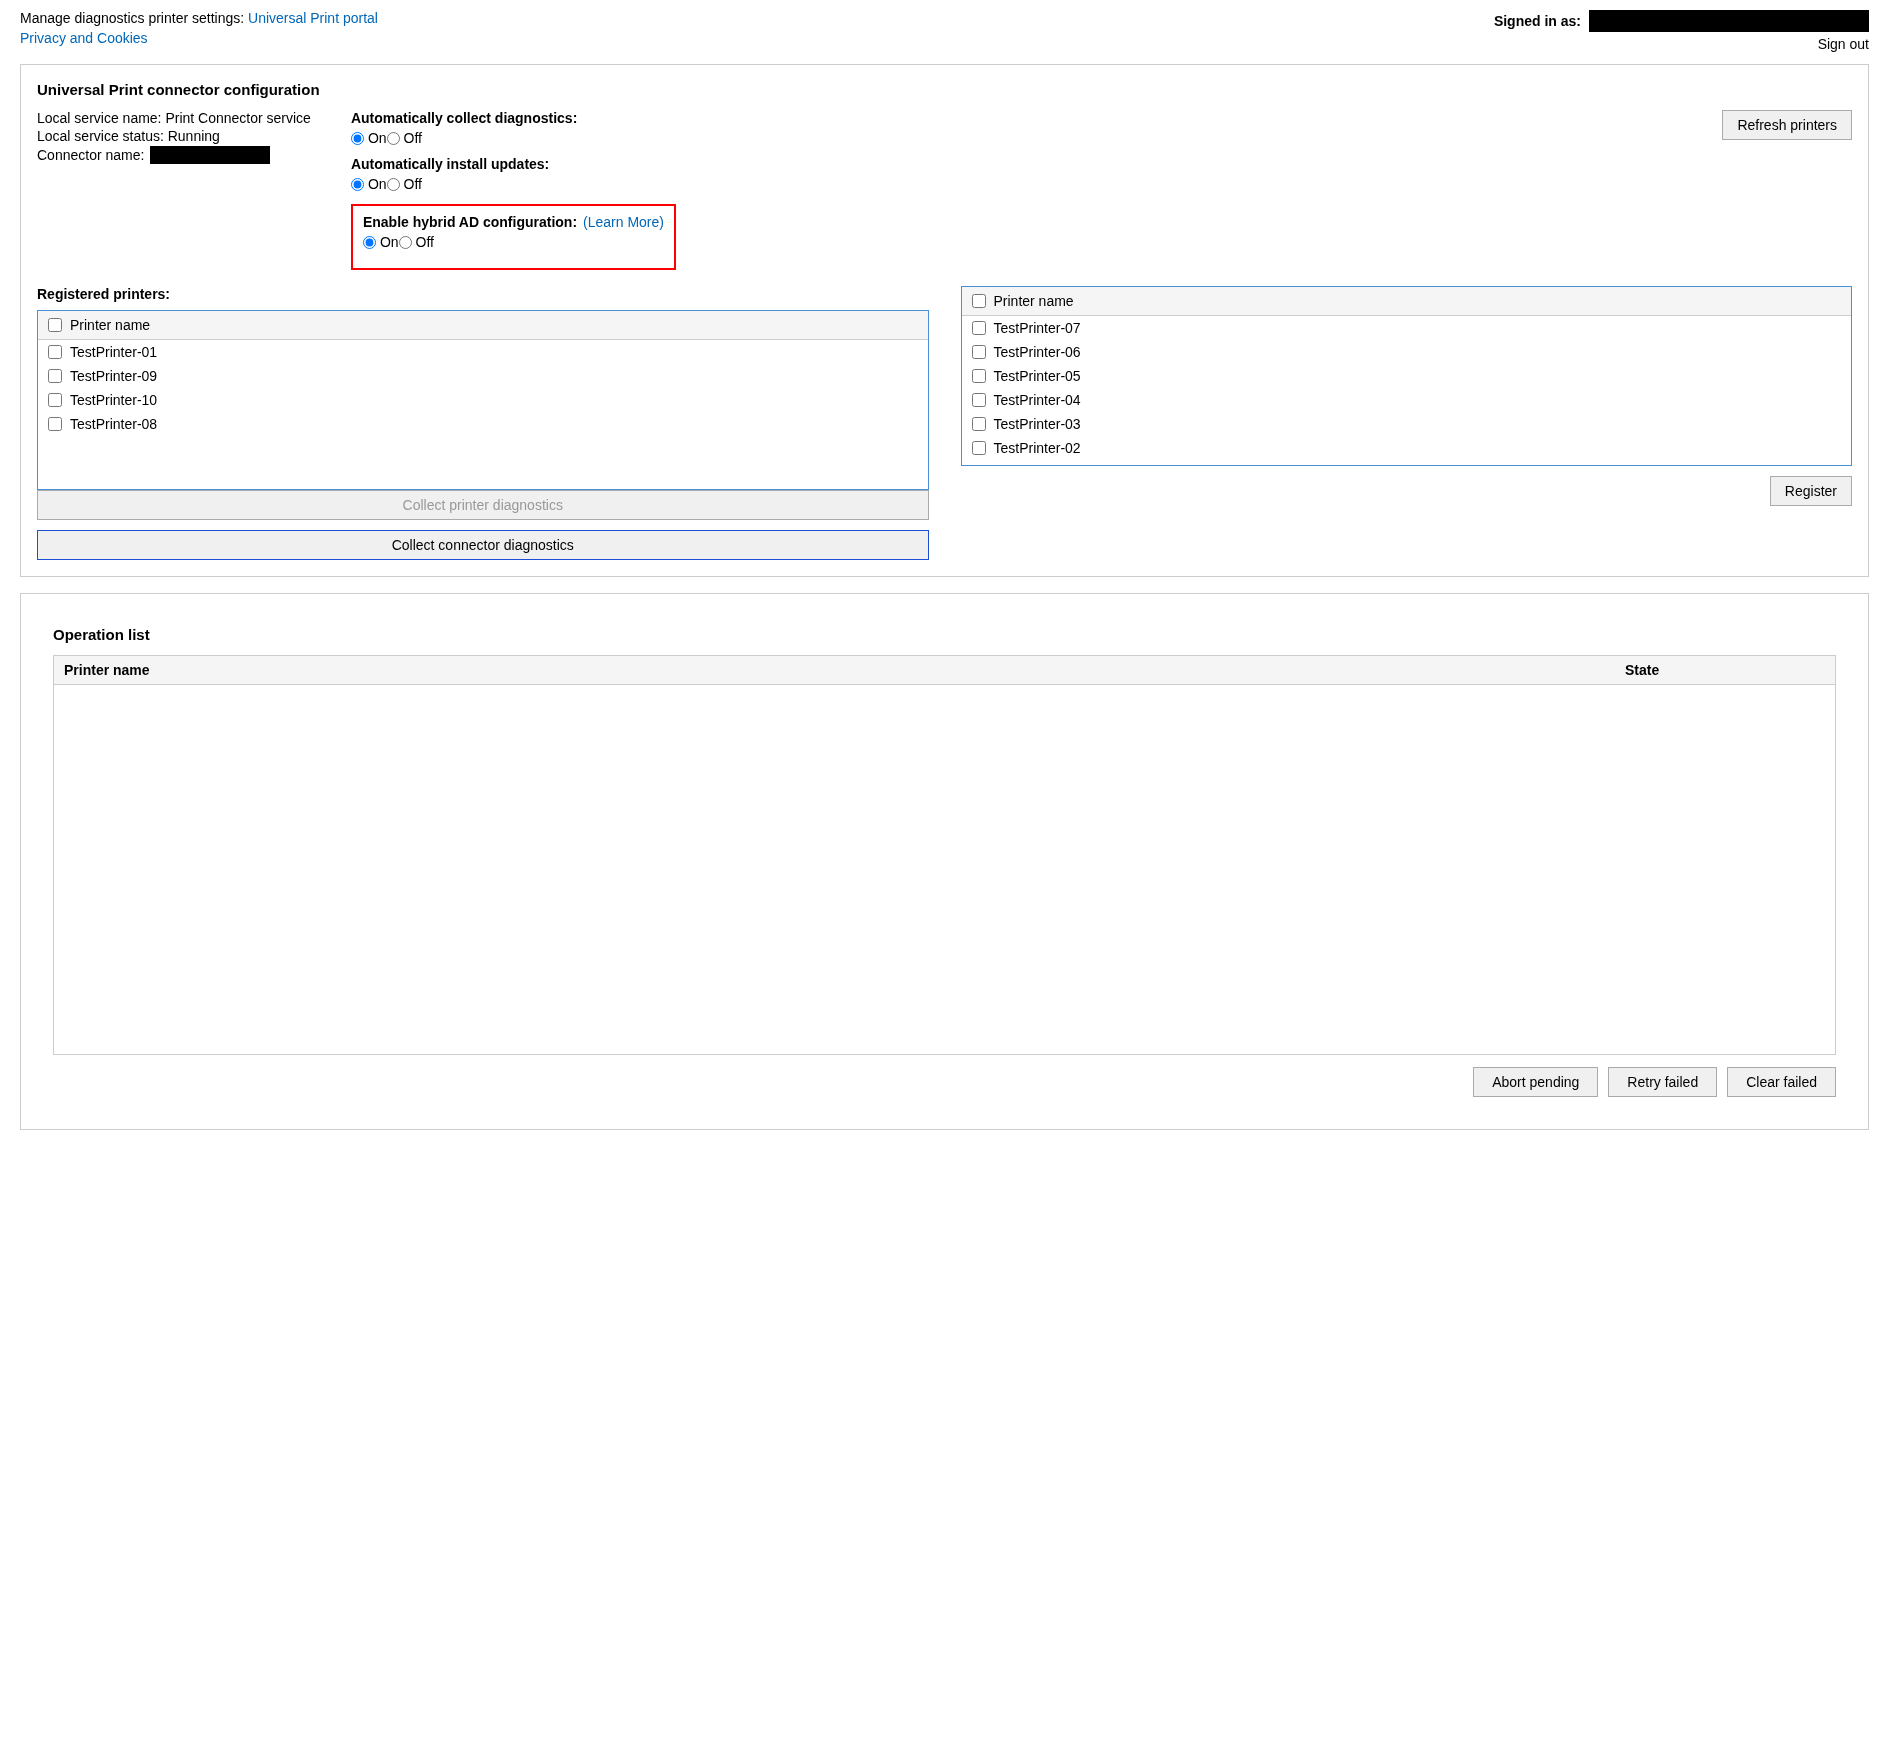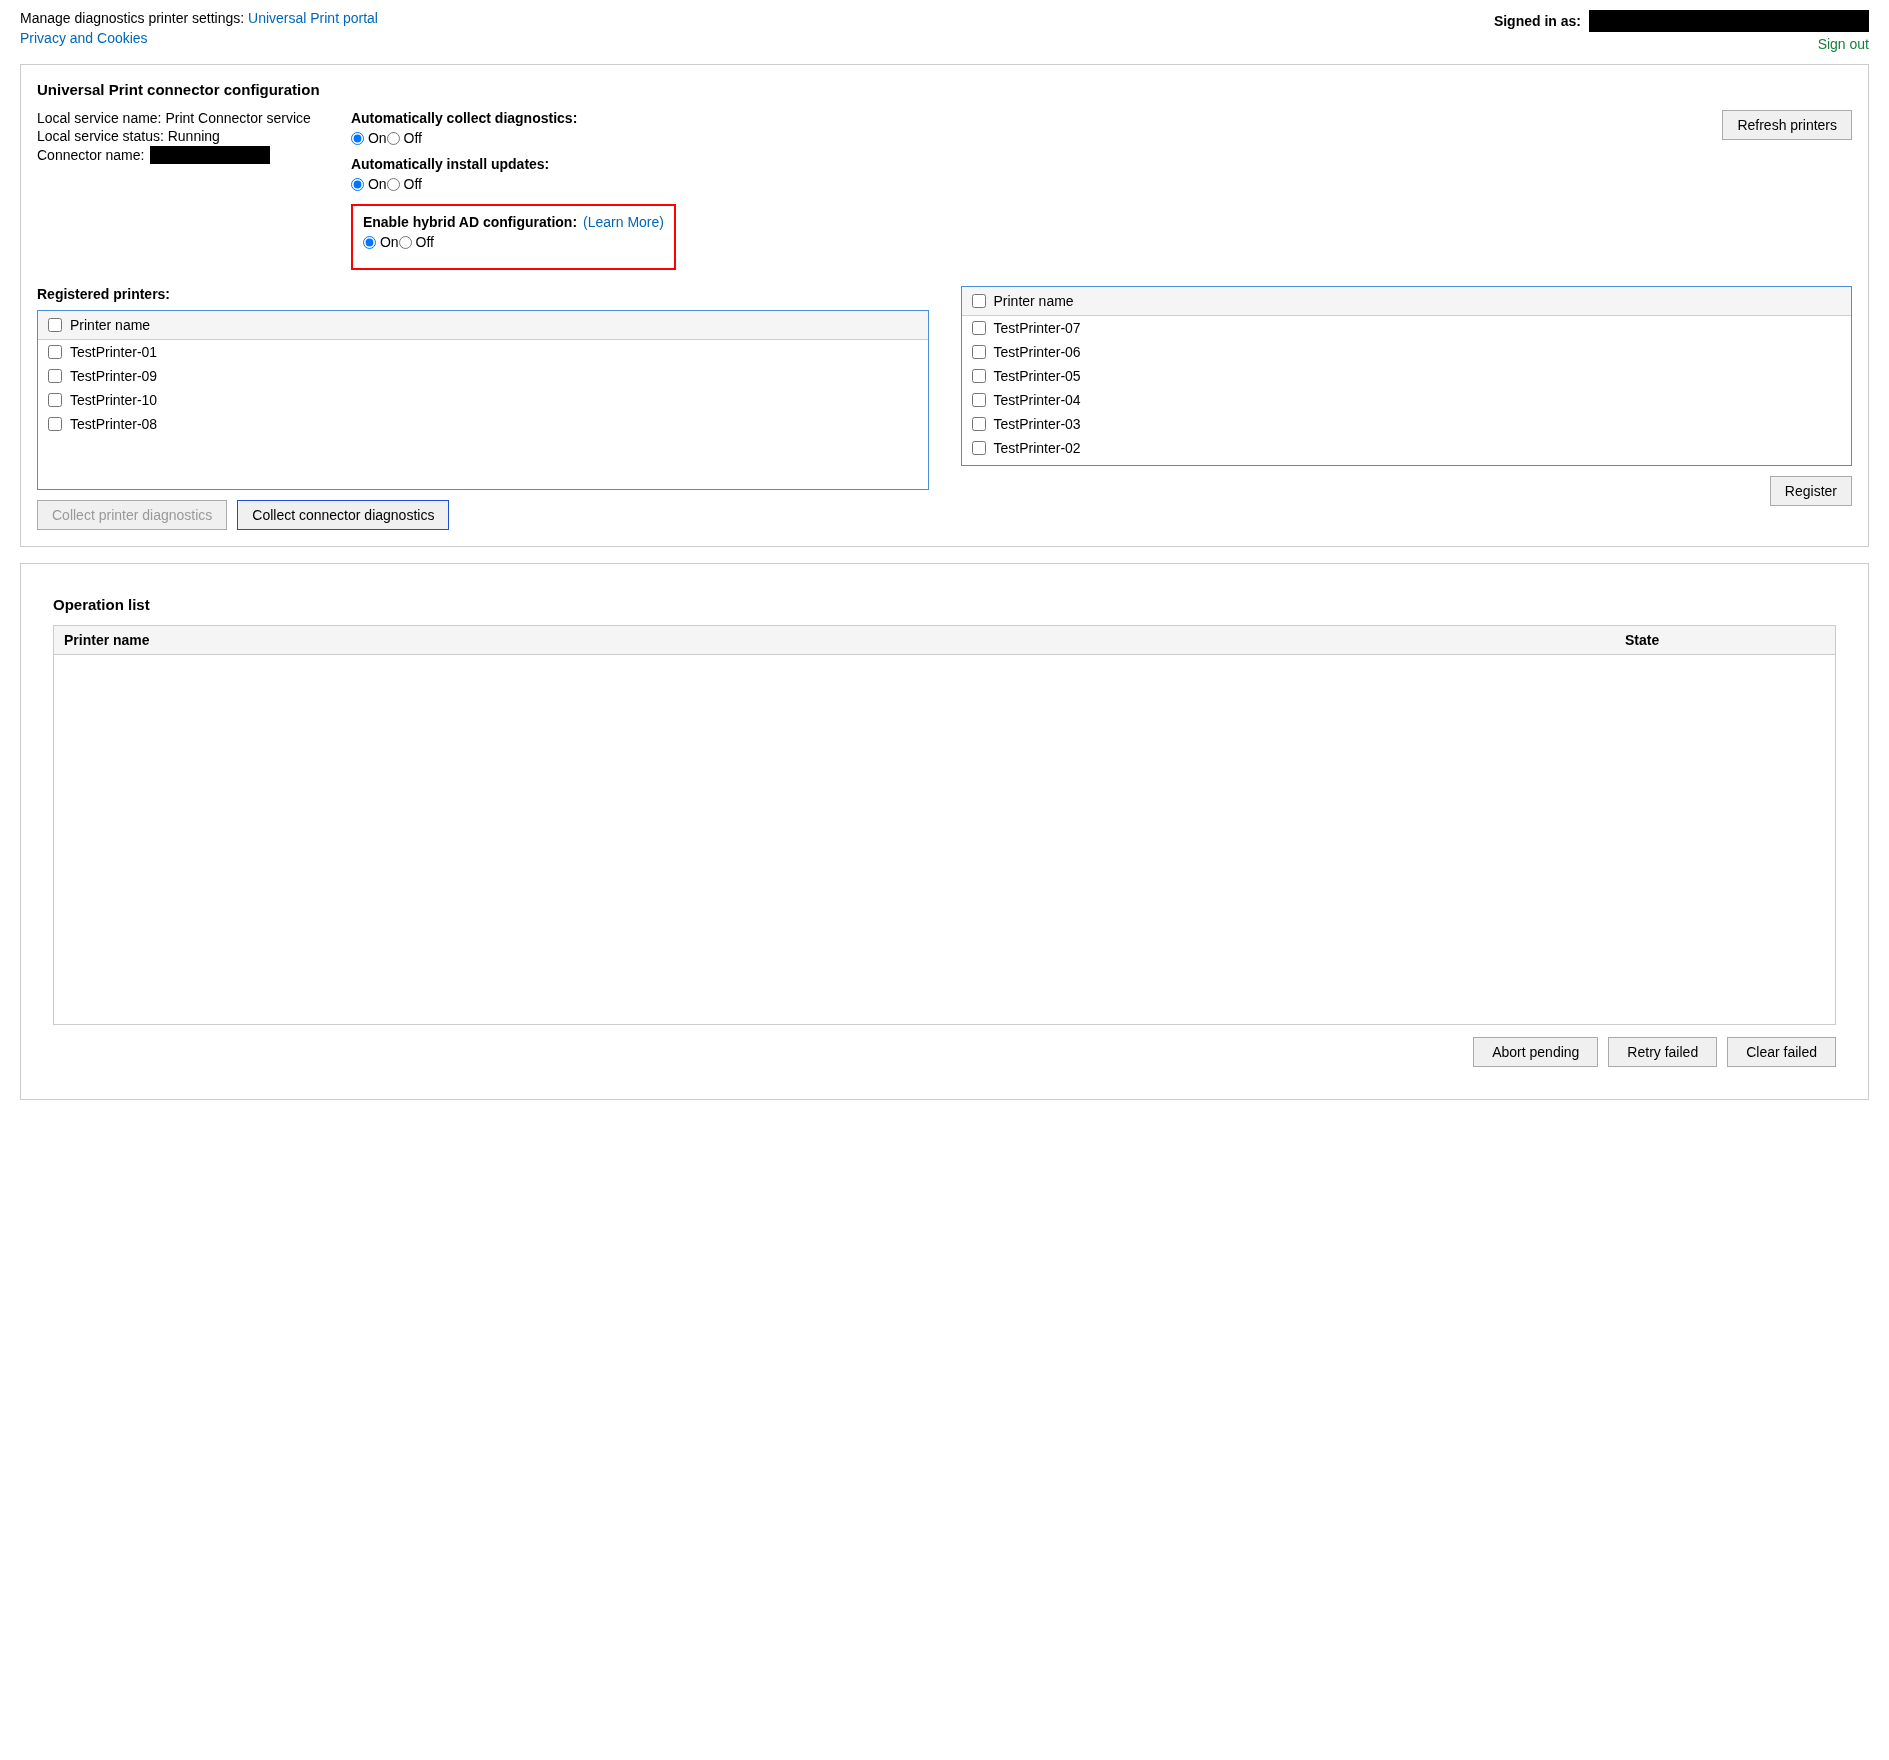--- a/index.html
+++ b/index.html
@@ -24,21 +24,21 @@
       font-weight: 600;
     }
     .signed-in-value {
       background: #000;
       color: #000;
       width: 280px;
       height: 22px;
       display: inline-block;
     }
     .sign-out-link {
-      color: #15803d;
+      color: #000000;
       text-decoration: none;
       cursor: pointer;
       font-size: 14px;
     }
     .manage-bar {
       display: flex;
       justify-content: space-between;
       align-items: center;
       margin-bottom: 4px;
     }
@@ -179,21 +179,21 @@
     .printer-list-item {
       display: flex;
       align-items: center;
       gap: 8px;
       padding: 4px 10px;
       font-size: 14px;
     }
     .printer-actions {
       display: flex;
       gap: 10px;
-      margin-top: 10px;
+      flex-direction: column;
     }
     .btn-disabled {
       padding: 6px 14px;
       background: #f0f0f0;
       border: 1px solid #aaa;
       cursor: default;
       font-size: 14px;
       color: #999;
     }
     .btn-enabled {

